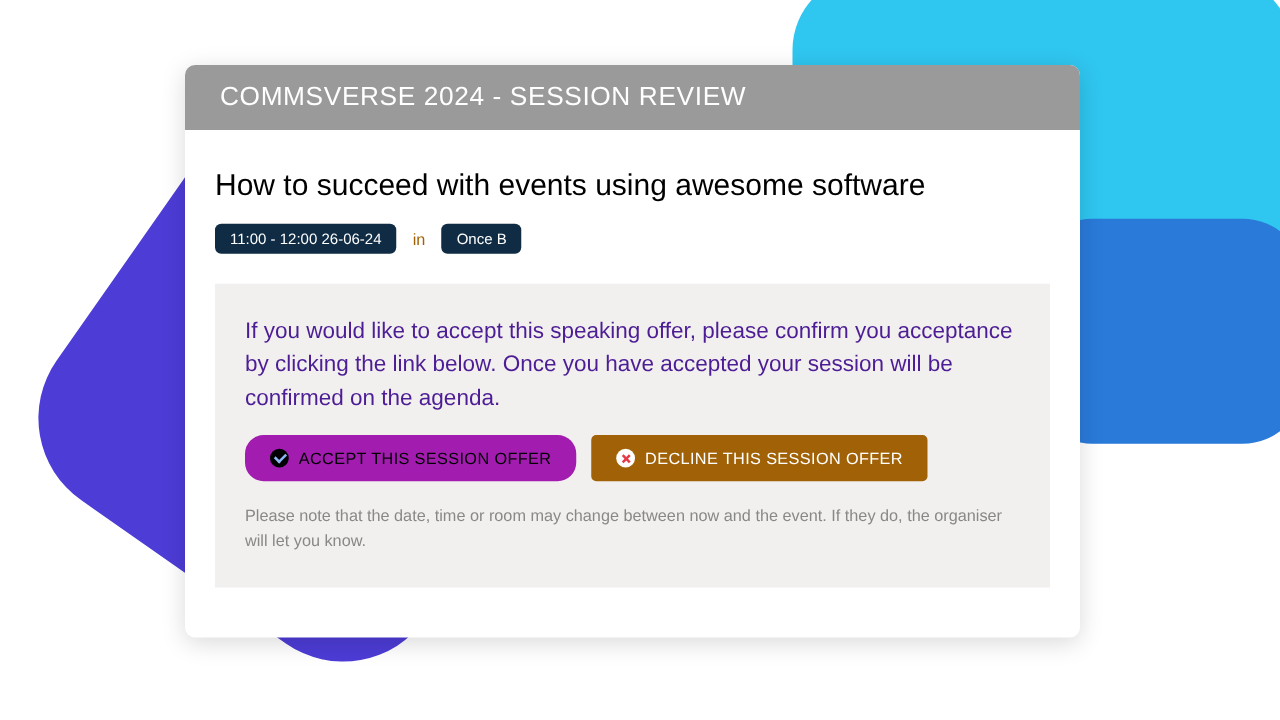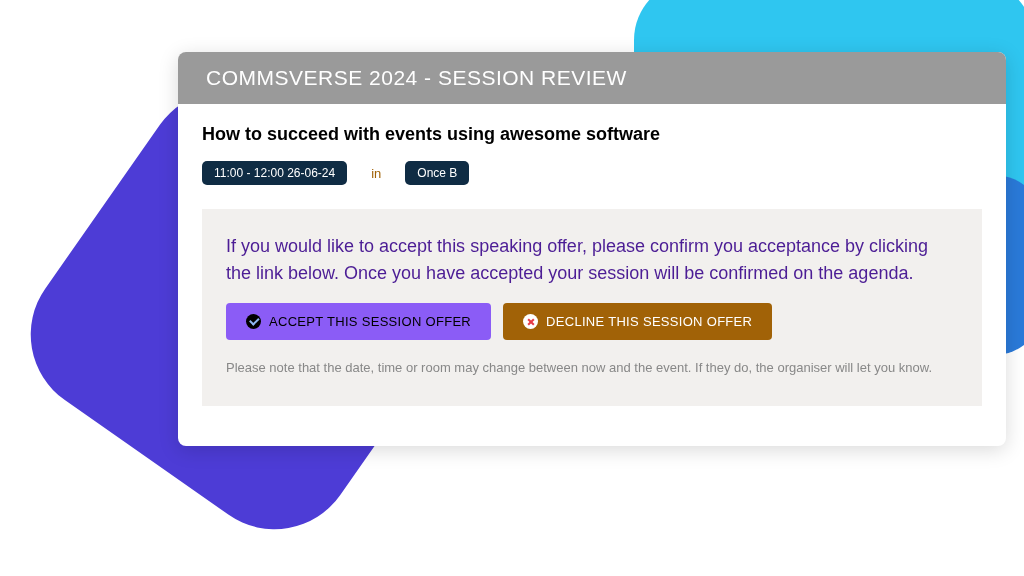--- a/index.html
+++ b/index.html
@@ -42,49 +42,50 @@
       height: 180px;
       background: #2a7ad9;
       border-radius: 50px;
       top: 175px;
       right: -20px;
       z-index: 1;
     }
     .card {
       position: absolute;
       top: 52px;
-      left: 178px;
-      width: 828px;
+      left: 148px;
+      width: 716px;
       background: #ffffff;
       border-radius: 8px;
       box-shadow: 0 4px 20px rgba(0,0,0,0.15);
       z-index: 10;
       overflow: hidden;
     }
     .card-header {
       background: #9a9a9a;
       color: #ffffff;
       padding: 14px 28px;
       font-size: 21px;
       font-weight: 500;
       letter-spacing: 0.5px;
     }
     .card-body {
       padding: 20px 24px 40px 24px;
     }
     .session-title {
-      font-size: 18px;
-      font-weight: bold;
+      font-size: 24px;
+      font-weight: normal;
       color: #000000;
       margin-bottom: 16px;
+      margin-top: 11px;
     }
     .meta-row {
       display: flex;
       align-items: center;
-      gap: 24px;
+      gap: 13px;
       margin-bottom: 24px;
     }
     .pill {
       background: #0f2c44;
       color: #ffffff;
       padding: 5px 12px;
       border-radius: 5px;
       font-size: 12px;
     }
     .in-text {
@@ -112,22 +113,23 @@
       gap: 8px;
       padding: 11px 20px;
       border: none;
       border-radius: 4px;
       font-size: 13px;
       font-weight: 500;
       cursor: pointer;
       letter-spacing: 0.3px;
     }
     .btn-accept {
-      background: #8b5cf6;
+      background: #a21caf;
       color: #000000;
+      border-radius: 15px;
     }
     .btn-decline {
       background: #a16207;
       color: #ffffff;
     }
     .icon-circle {
       width: 15px;
       height: 15px;
       border-radius: 50%;
       display: inline-flex;

